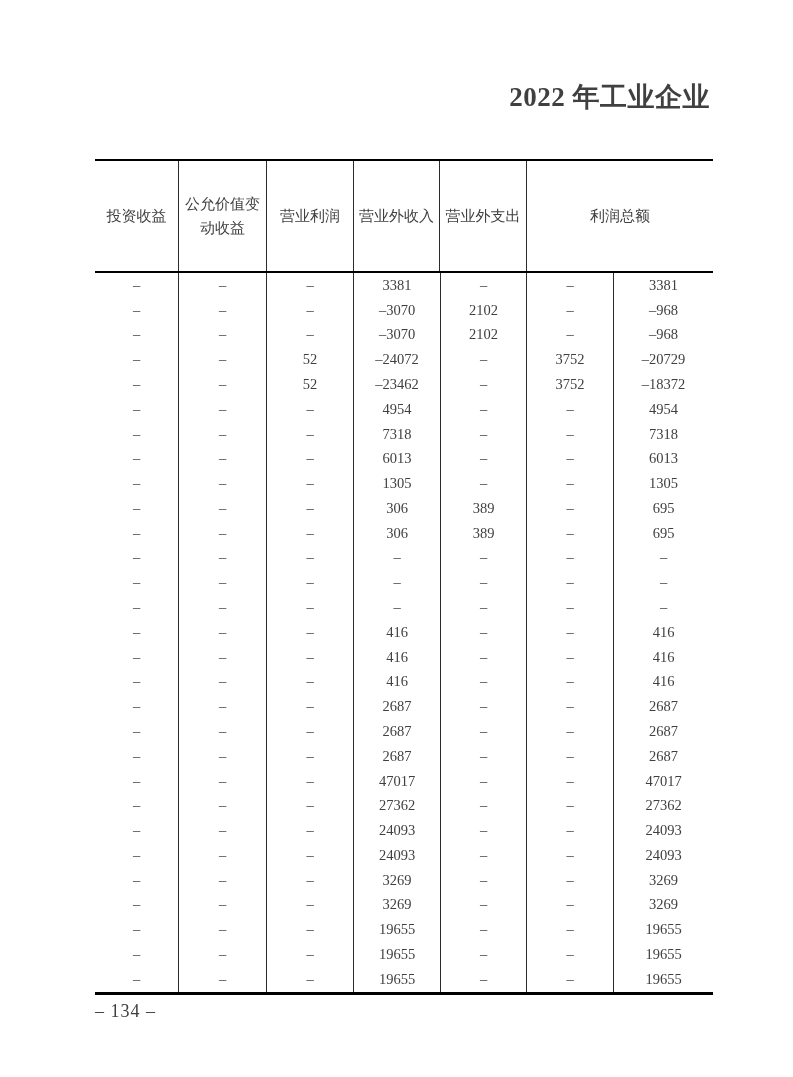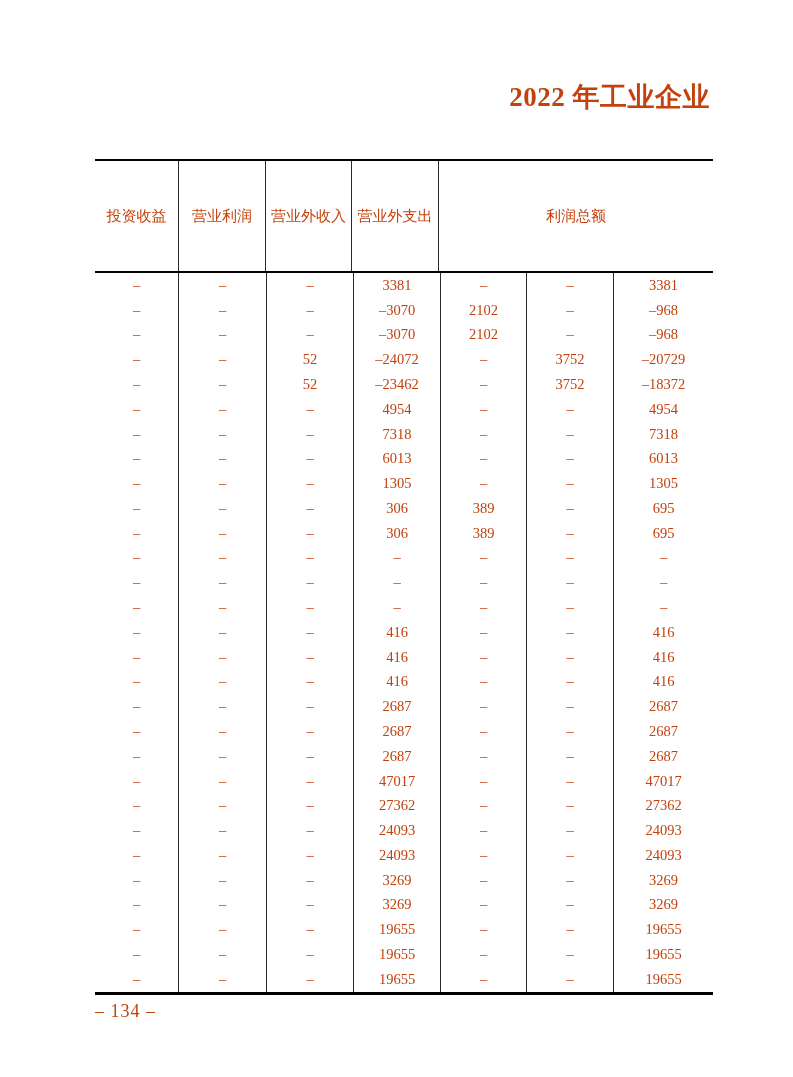--- a/index.html
+++ b/index.html
@@ -1,20 +1,20 @@
 <!DOCTYPE html>
 <html><head>
 <meta charset="utf-8">
 <style>
   html, body { margin:0; padding:0; background:#ffffff; }
   .page {
     position:relative;
     width:793px; height:1077px;
     background:#ffffff;
-    color:#c2410c;
+    color:#404040;
     font-family:"Liberation Serif","DejaVu Serif",serif;
     overflow:hidden;
   }
   .title {
     position:absolute;
     top:79px; right:83px;
     margin:0;
     font-size:27px;
     font-weight:700;
     letter-spacing:0.5px;
@@ -66,20 +66,24 @@
 <body>
 
 <div class="page">
   <h1 class="title">2022 年工业企业</h1>
 
   <div class="table">
     <div class="thead">
         <div class="th c0">
           <div>投资收益</div>
         </div>
+        <div class="th c1">
+          <div>公允价值变</div>
+          <div>动收益</div>
+        </div>
         <div class="th c3">
           <div>营业利润</div>
         </div>
         <div class="th c4">
           <div>营业外收入</div>
         </div>
         <div class="th c5">
           <div>营业外支出</div>
         </div>
         <div class="th c6">

